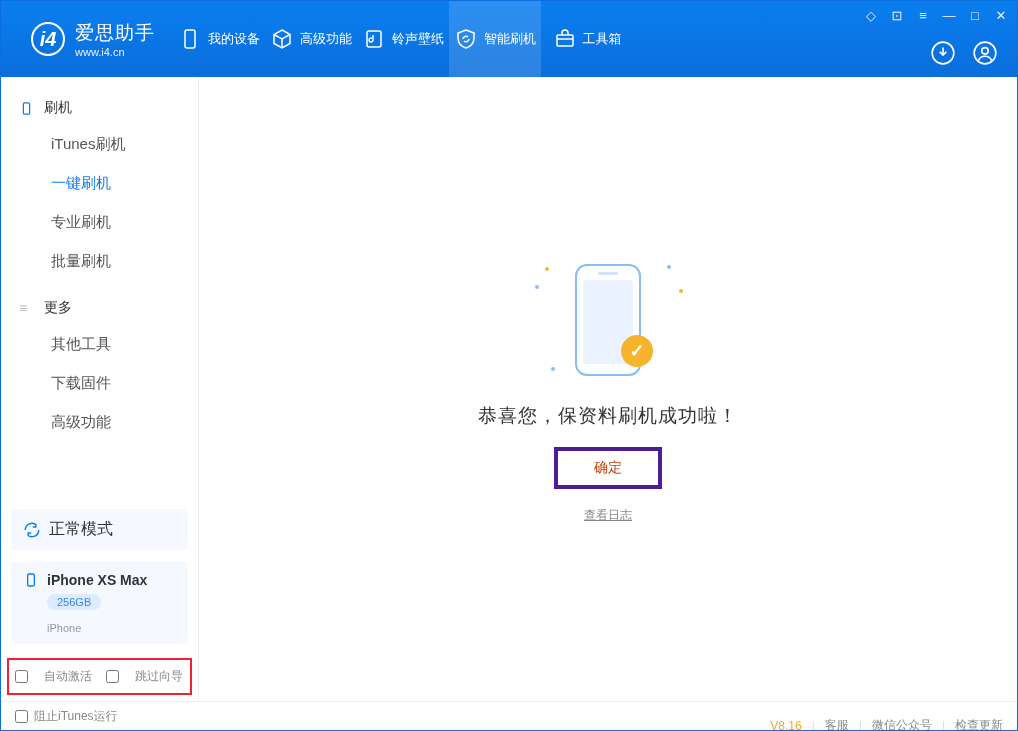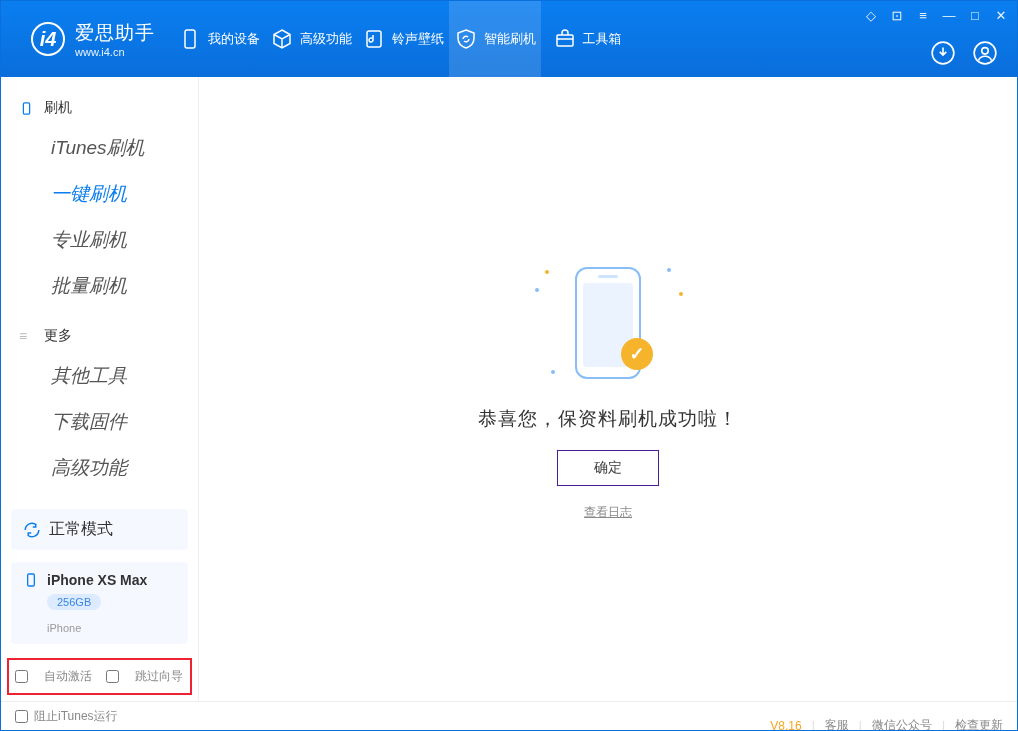--- a/index.html
+++ b/index.html
@@ -20,21 +20,21 @@
 .win-controls span { width: 16px; height: 16px; display: flex; align-items: center; justify-content: center; color: #fff; font-size: 13px; cursor: pointer; opacity: .9; }
 .header-right { position: absolute; right: 18px; bottom: 10px; display: flex; gap: 14px; }
 .header-right .ic { width: 28px; height: 28px; display:flex;align-items:center;justify-content:center; cursor:pointer; }
 
 
 .body { display: flex; height: calc(100% - 76px - 29px); }
 .sidebar { width: 198px; border-right: 1px solid #eee; display: flex; flex-direction: column; }
 .side-top { flex: 1; padding-top: 14px; overflow:hidden; }
 .side-group-h { display: flex; align-items: center; gap: 10px; padding: 8px 18px; font-size: 14px; color: #333; font-weight: 500; }
 .side-group-h svg,.side-group-h .ico { width: 15px; height: 15px; }
-.side-item { padding: 10px 18px 10px 50px; font-size: 19px; color: #555; cursor: pointer; font-style: italic; }
+.side-item { padding: 10px 18px 10px 50px; font-size: 15px; color: #555; cursor: pointer; }
 .side-item.active { color: #0a7ef0; }
 .mode-card, .device-card { margin: 6px 10px; background: #f5f9ff; border-radius: 4px; padding: 10px 12px; }
 .mode-card { display: flex; align-items: center; gap: 8px; font-size: 16px; color: #333; }
 .mode-ic { width: 18px; height: 18px; }
 .device-card .dname { display: flex; align-items: center; gap: 8px; font-size: 14px; font-weight: 600; color: #333; }
 .device-card .dname svg { width: 16px; height: 16px; }
 .badge { display:inline-block; margin-top:6px; margin-left:24px; padding: 2px 10px; background: #dcebff; color:#3a86e6; border-radius: 10px; font-size: 11px; }
 .device-card .sub { margin-left:24px; margin-top:12px; font-size: 11px; color: #999; }
 .side-checks { border: 2px solid #e23; margin: 8px 6px 6px; padding: 8px 6px; display: flex; gap: 14px; font-size: 12px; color: #888; }
 .side-checks label { display:flex; align-items:center; gap:16px; cursor:pointer; }
@@ -43,21 +43,21 @@
 
 .main { flex: 1; display: flex; flex-direction: column; align-items: center; justify-content: center; gap: 18px; }
 .phone-ill { position: relative; width: 170px; height: 130px; display:flex;align-items:center;justify-content:center; }
 .phone { width: 66px; height: 112px; border: 2.5px solid #88bdf5; border-radius: 12px; position: relative; background: #fff; }
 .phone::before { content:""; position:absolute; top:6px; left:50%; transform:translateX(-50%); width:20px; height:3px; background:#cfe3fb; border-radius:3px; }
 .phone::after { content:""; position:absolute; inset:14px 6px 10px; background:#eaf3ff; border-radius:4px; }
 .check-circ { position:absolute; right:40px; bottom:18px; width:32px; height:32px; background:#f6b42c; border-radius:50%; display:flex; align-items:center; justify-content:center; color:#fff; font-size:18px; font-weight:bold; }
 .dot { position:absolute; width:4px; height:4px; border-radius:50%; }
 .d1{background:#f6b42c;top:12px;left:22px}.d2{background:#88bdf5;top:30px;left:12px}.d3{background:#88bdf5;top:10px;right:22px}.d4{background:#f6b42c;top:34px;right:10px}.d5{background:#88bdf5;bottom:14px;left:28px}
 .msg { font-size: 19px; color: #333; letter-spacing: 1px; }
-.ok-btn { border: 1px solid #4c1d95; background:#fff; padding: 8px 36px; font-size: 14px; color:#404040; cursor:pointer; }
+.ok-btn { border: 4px solid #4c1d95; background:#fff; padding: 8px 36px; font-size: 14px; color:#c2410c; cursor:pointer; }
 .log-link { font-size: 12px; color: #888; text-decoration: underline; cursor:pointer; }
 
 
 .footer { height: 29px; border-top: 1px solid #eee; display:flex; align-items:center; padding: 0 14px; font-size: 12px; color:#888; }
 .footer .left { display:flex; align-items:center; gap:6px; }
 .footer .right { margin-left:auto; display:flex; align-items:center; gap:10px;margin-top:19px; }
 .footer .ver { color:#f6a623; }
 .footer .sep { color:#ddd; }
 .footer a { color:#888; cursor:pointer; }
 </style>

